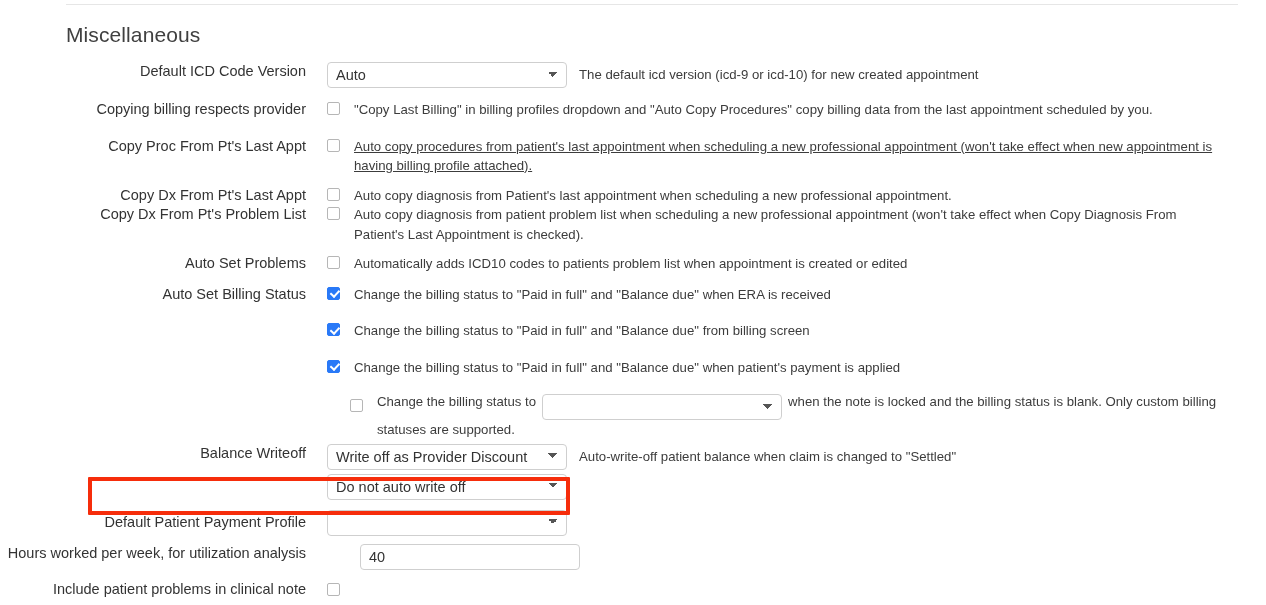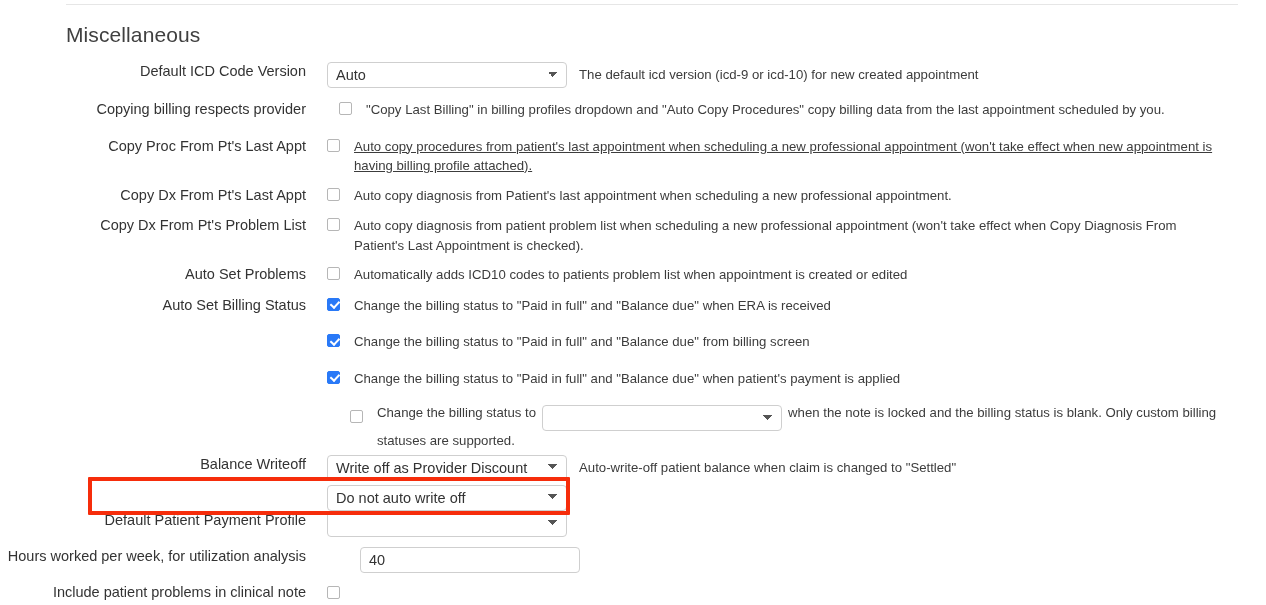--- a/index.html
+++ b/index.html
@@ -184,21 +184,21 @@
       <div class="ctl">
         <span style="display:inline-flex;align-items:center;">
           <select class="sel w220">
             <option>Auto</option>
           </select>
           <span class="desc-inline" style="padding-top:0;">The default icd version (icd-9 or icd-10) for new created appointment</span>
         </span>
       </div>
     </div>
 
-    <div class="row" style="margin-top:12px;gap:12px;">
+    <div class="row" style="margin-top:12px;">
       <div class="lbl">Copying billing respects provider</div>
       <div class="ctl">
         <div class="cbline">
           <input type="checkbox" class="cb" style="">
           <span class="desc">"Copy Last Billing" in billing profiles dropdown and "Auto Copy Procedures" copy billing data from the last appointment scheduled by you.</span>
         </div>
       </div>
     </div>
 
     <div class="row" style="margin-top:17px;">
@@ -214,21 +214,21 @@
     <div class="row" style="margin-top:10px;">
       <div class="lbl">Copy Dx From Pt's Last Appt</div>
       <div class="ctl">
         <div class="cbline">
           <input type="checkbox" class="cb" style="">
           <span class="desc">Auto copy diagnosis from Patient's last appointment when scheduling a new professional appointment.</span>
         </div>
       </div>
     </div>
 
-    <div class="row" style="margin-top:11px;">
+    <div class="row" style="">
       <div class="lbl">Copy Dx From Pt's Problem List</div>
       <div class="ctl">
         <div class="cbline">
           <input type="checkbox" class="cb" style="">
           <span class="desc" style="max-width:858px;display:inline-block;">Auto copy diagnosis from patient problem list when scheduling a new professional appointment (won't take effect when Copy Diagnosis From Patient's Last Appointment is checked).</span>
         </div>
       </div>
     </div>
 
     <div class="row" style="margin-top:10px;">
@@ -280,21 +280,21 @@
           <span class="desc-inline" style="padding-top:0;">Auto-write-off patient balance when claim is changed to "Settled"</span>
         </div>
         <div style="display:flex;align-items:center;margin-top:4px;">
           <select class="sel w220">
             <option>Do not auto write off</option>
           </select>
         </div>
       </div>
     </div>
 
-    <div class="row" style="height:30px;">
+    <div class="row" style="margin-top:8px;height:30px;align-items:center;">
       <div class="lbl">Default Patient Payment Profile</div>
       <div class="ctl">
         <select class="sel w220">
           <option></option>
         </select>
       </div>
     </div>
 
     <div class="row" style="margin-top:6px;gap:33px;">
       <div class="lbl">Hours worked per week, for utilization analysis</div>

